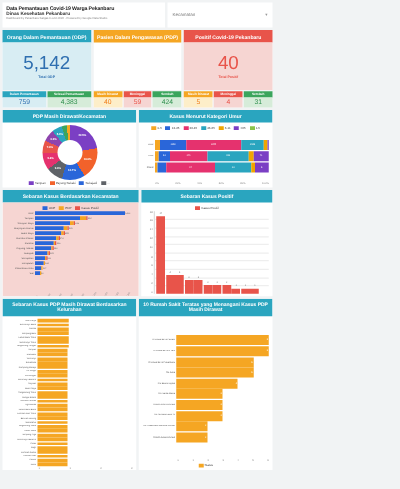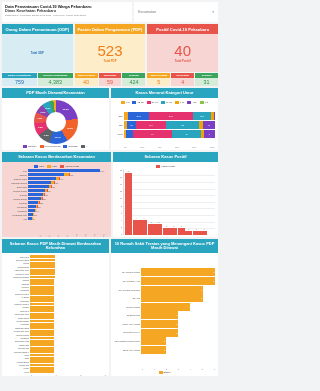--- a/index.html
+++ b/index.html
@@ -136,29 +136,26 @@
         <span class="filter-label">Kecamatan</span>
         <span class="caret">▾</span>
       </div>
     </div>
   </div>
 
   <div class="kpi-row">
     <div class="kpi">
       <div class="kpi-head odp">Orang Dalam Pemantauan (ODP)</div>
       <div class="kpi-body odp">
+        <div class="kpi-num odp">5,142</div>
         <div class="kpi-sub odp">Total ODP</div>
       </div>
     </div>
     <div class="kpi">
       <div class="kpi-head pdp">Pasien Dalam Pengawasan (PDP)</div>
-      <div class="kpi-body pdp">
-        <div class="kpi-num pdp">523</div>
-        <div class="kpi-sub pdp">Total PDP</div>
-      </div>
     </div>
     <div class="kpi">
       <div class="kpi-head pos">Positif Covid-19 Pekanbaru</div>
       <div class="kpi-body pos">
         <div class="kpi-num pos">40</div>
         <div class="kpi-sub pos">Total Positif</div>
       </div>
     </div>
   </div>
 

